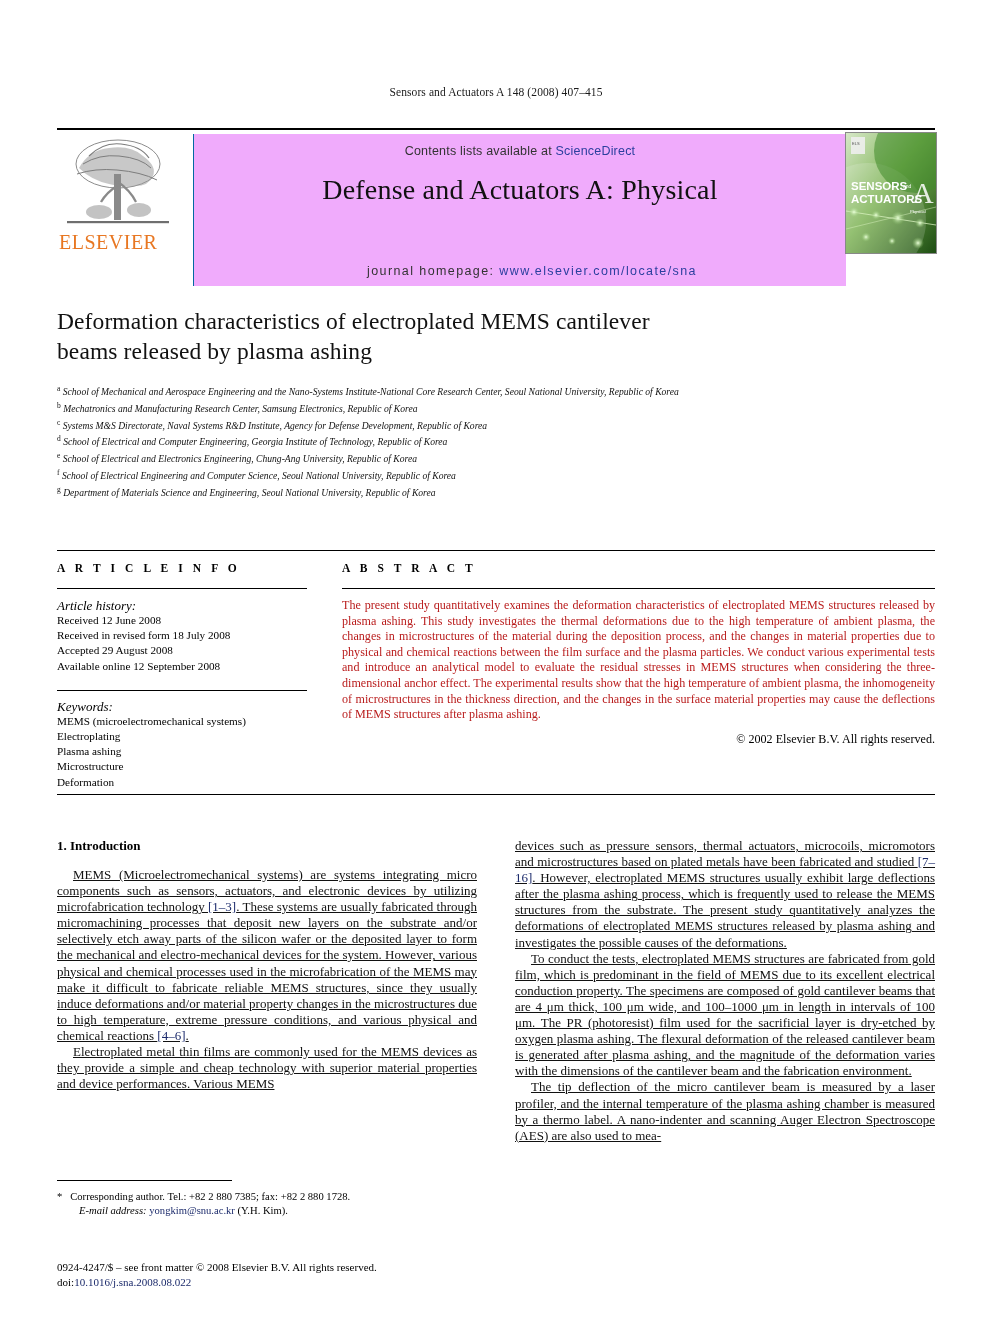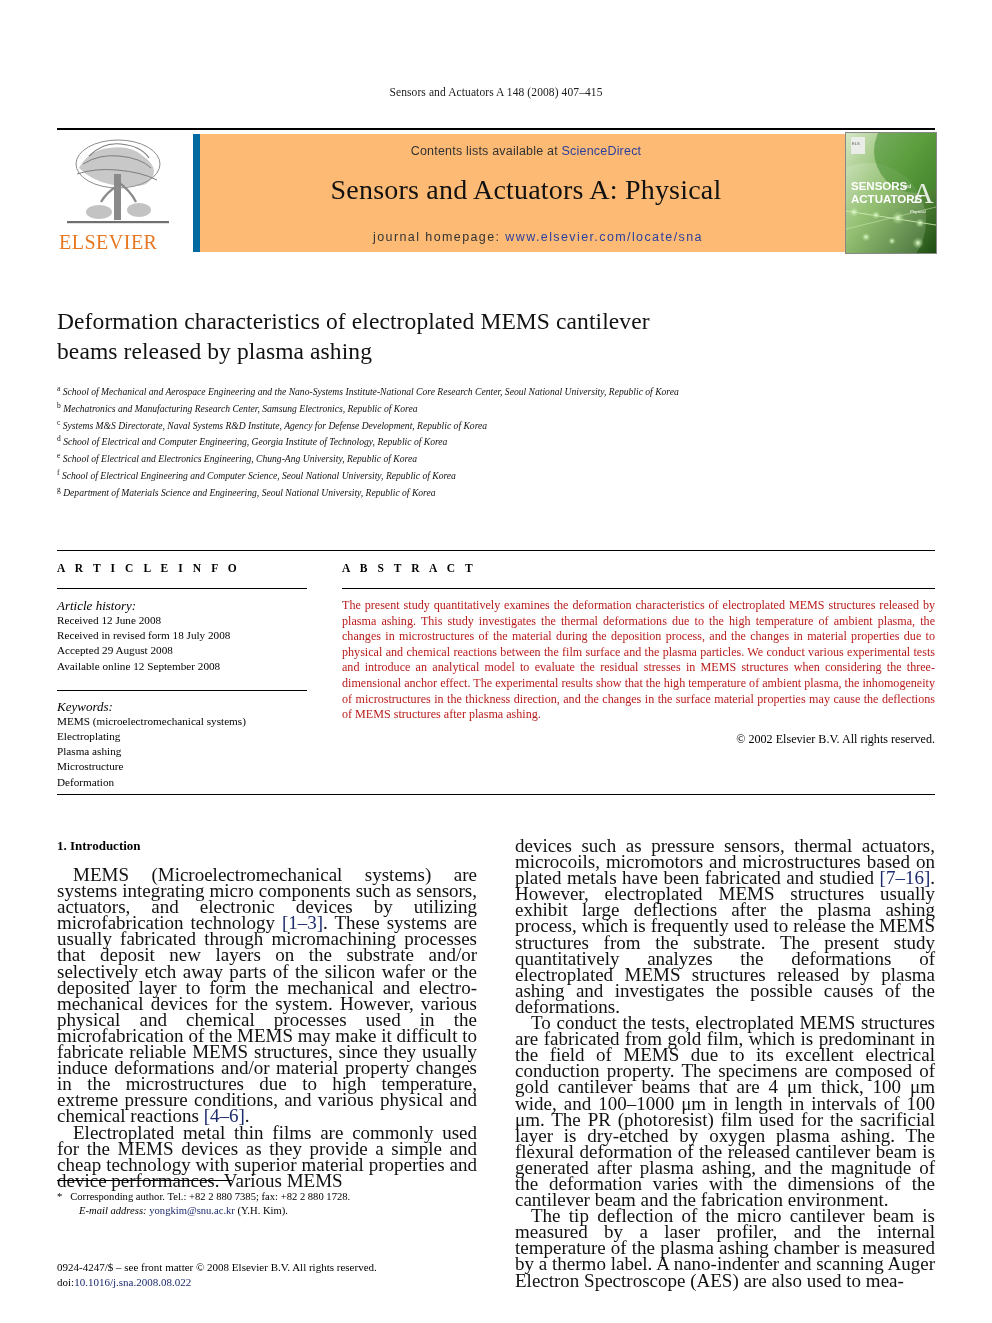--- a/index.html
+++ b/index.html
@@ -67,23 +67,23 @@
     font-family: "Liberation Serif", serif;
     font-size: 20px;
     letter-spacing: 0.5px;
     color: #E87722;
   }
   .banner {
     position: absolute;
     left: 136px;
     top: 6px;
     width: 652px;
-    height: 118px;
-    background: #fdba74;
-    border-left: 7px solid #0369a1;
+    height: 152px;
+    background: #f0abfc;
+    border-left: 1px solid #0369a1;
   }
   .contents-line {
     position: absolute;
     left: 0; right: 0;
     top: 10px;
     text-align: center;
     font-family: "Liberation Sans", sans-serif;
     font-size: 12.5px;
     color: #333;
     letter-spacing: 0.2px;
@@ -224,26 +224,27 @@
   }
   .col.left { left: 0; }
   .col.right { left: 458px; }
   .sec-title {
     font-family: "Liberation Serif", serif;
     font-weight: bold;
     font-size: 13px;
     margin: 0 0 13px 0;
   }
   .para {
-    font-size: 19px;
+    font-size: 13px;
     line-height: 16.1px;
     text-align: justify;
     text-indent: 16px;
     margin: 0;
     color: #111;
+    text-decoration: underline;
   }
   .para + .para { margin-top: 0; }
   .ref { color: #1b2a6b; }
 
   
   .footnote-rule {
     position: absolute;
     left: 57px;
     top: 1160px;
     width: 175px;
@@ -299,21 +300,21 @@
           <rect x="8" y="87" width="102" height="2.2" fill="#6f6f6f"></rect>
         </g>
       </svg>
       <div class="elsevier-word">ELSEVIER</div>
     </div>
 
     <div class="banner">
       <div class="contents-line">
         <span>Contents lists available at </span><span class="sd-link">ScienceDirect</span>
       </div>
-      <div class="journal-title">Sensors and Actuators A: Physical</div>
+      <div class="journal-title">Defense and Actuators A: Physical</div>
       <div class="homepage-line">
         <span>journal homepage:</span>
         <span class="homepage-url">www.elsevier.com/locate/sna</span>
       </div>
     </div>
 
     <div class="cover">
       <svg width="90" height="120" viewBox="0 0 90 120">
         <defs>
           <linearGradient id="cg" x1="0" y1="0" x2="1" y2="1">

